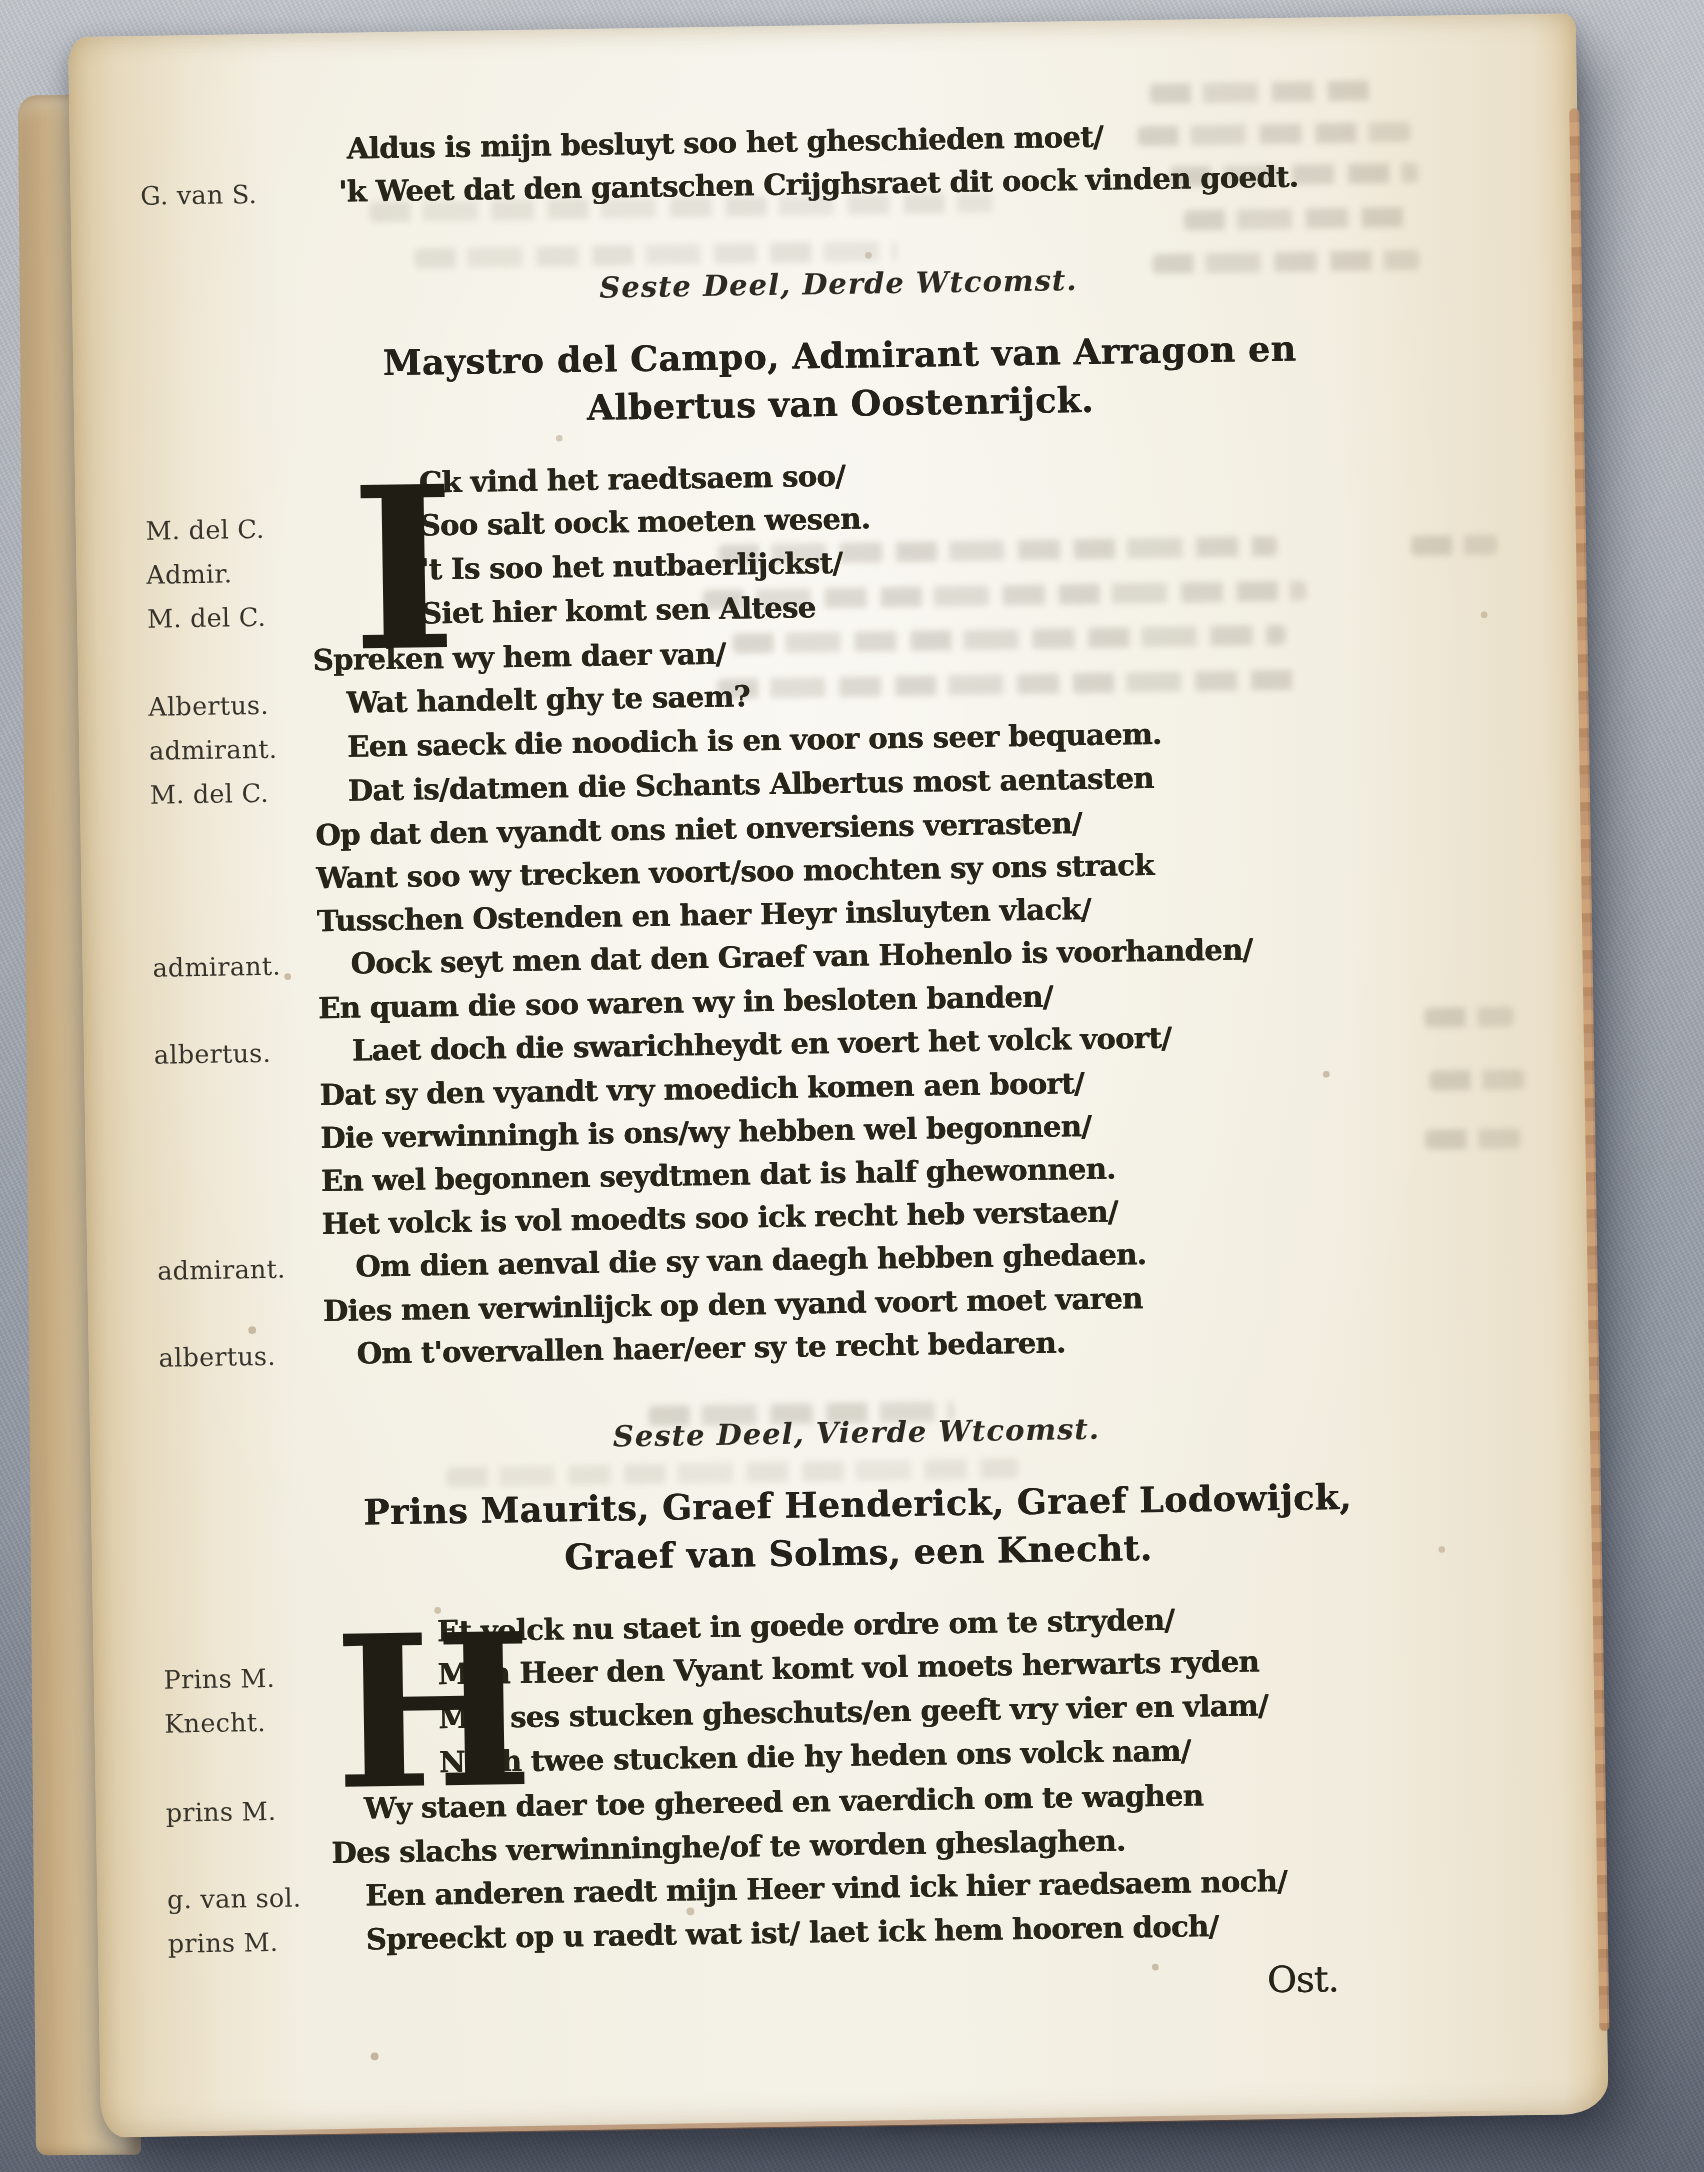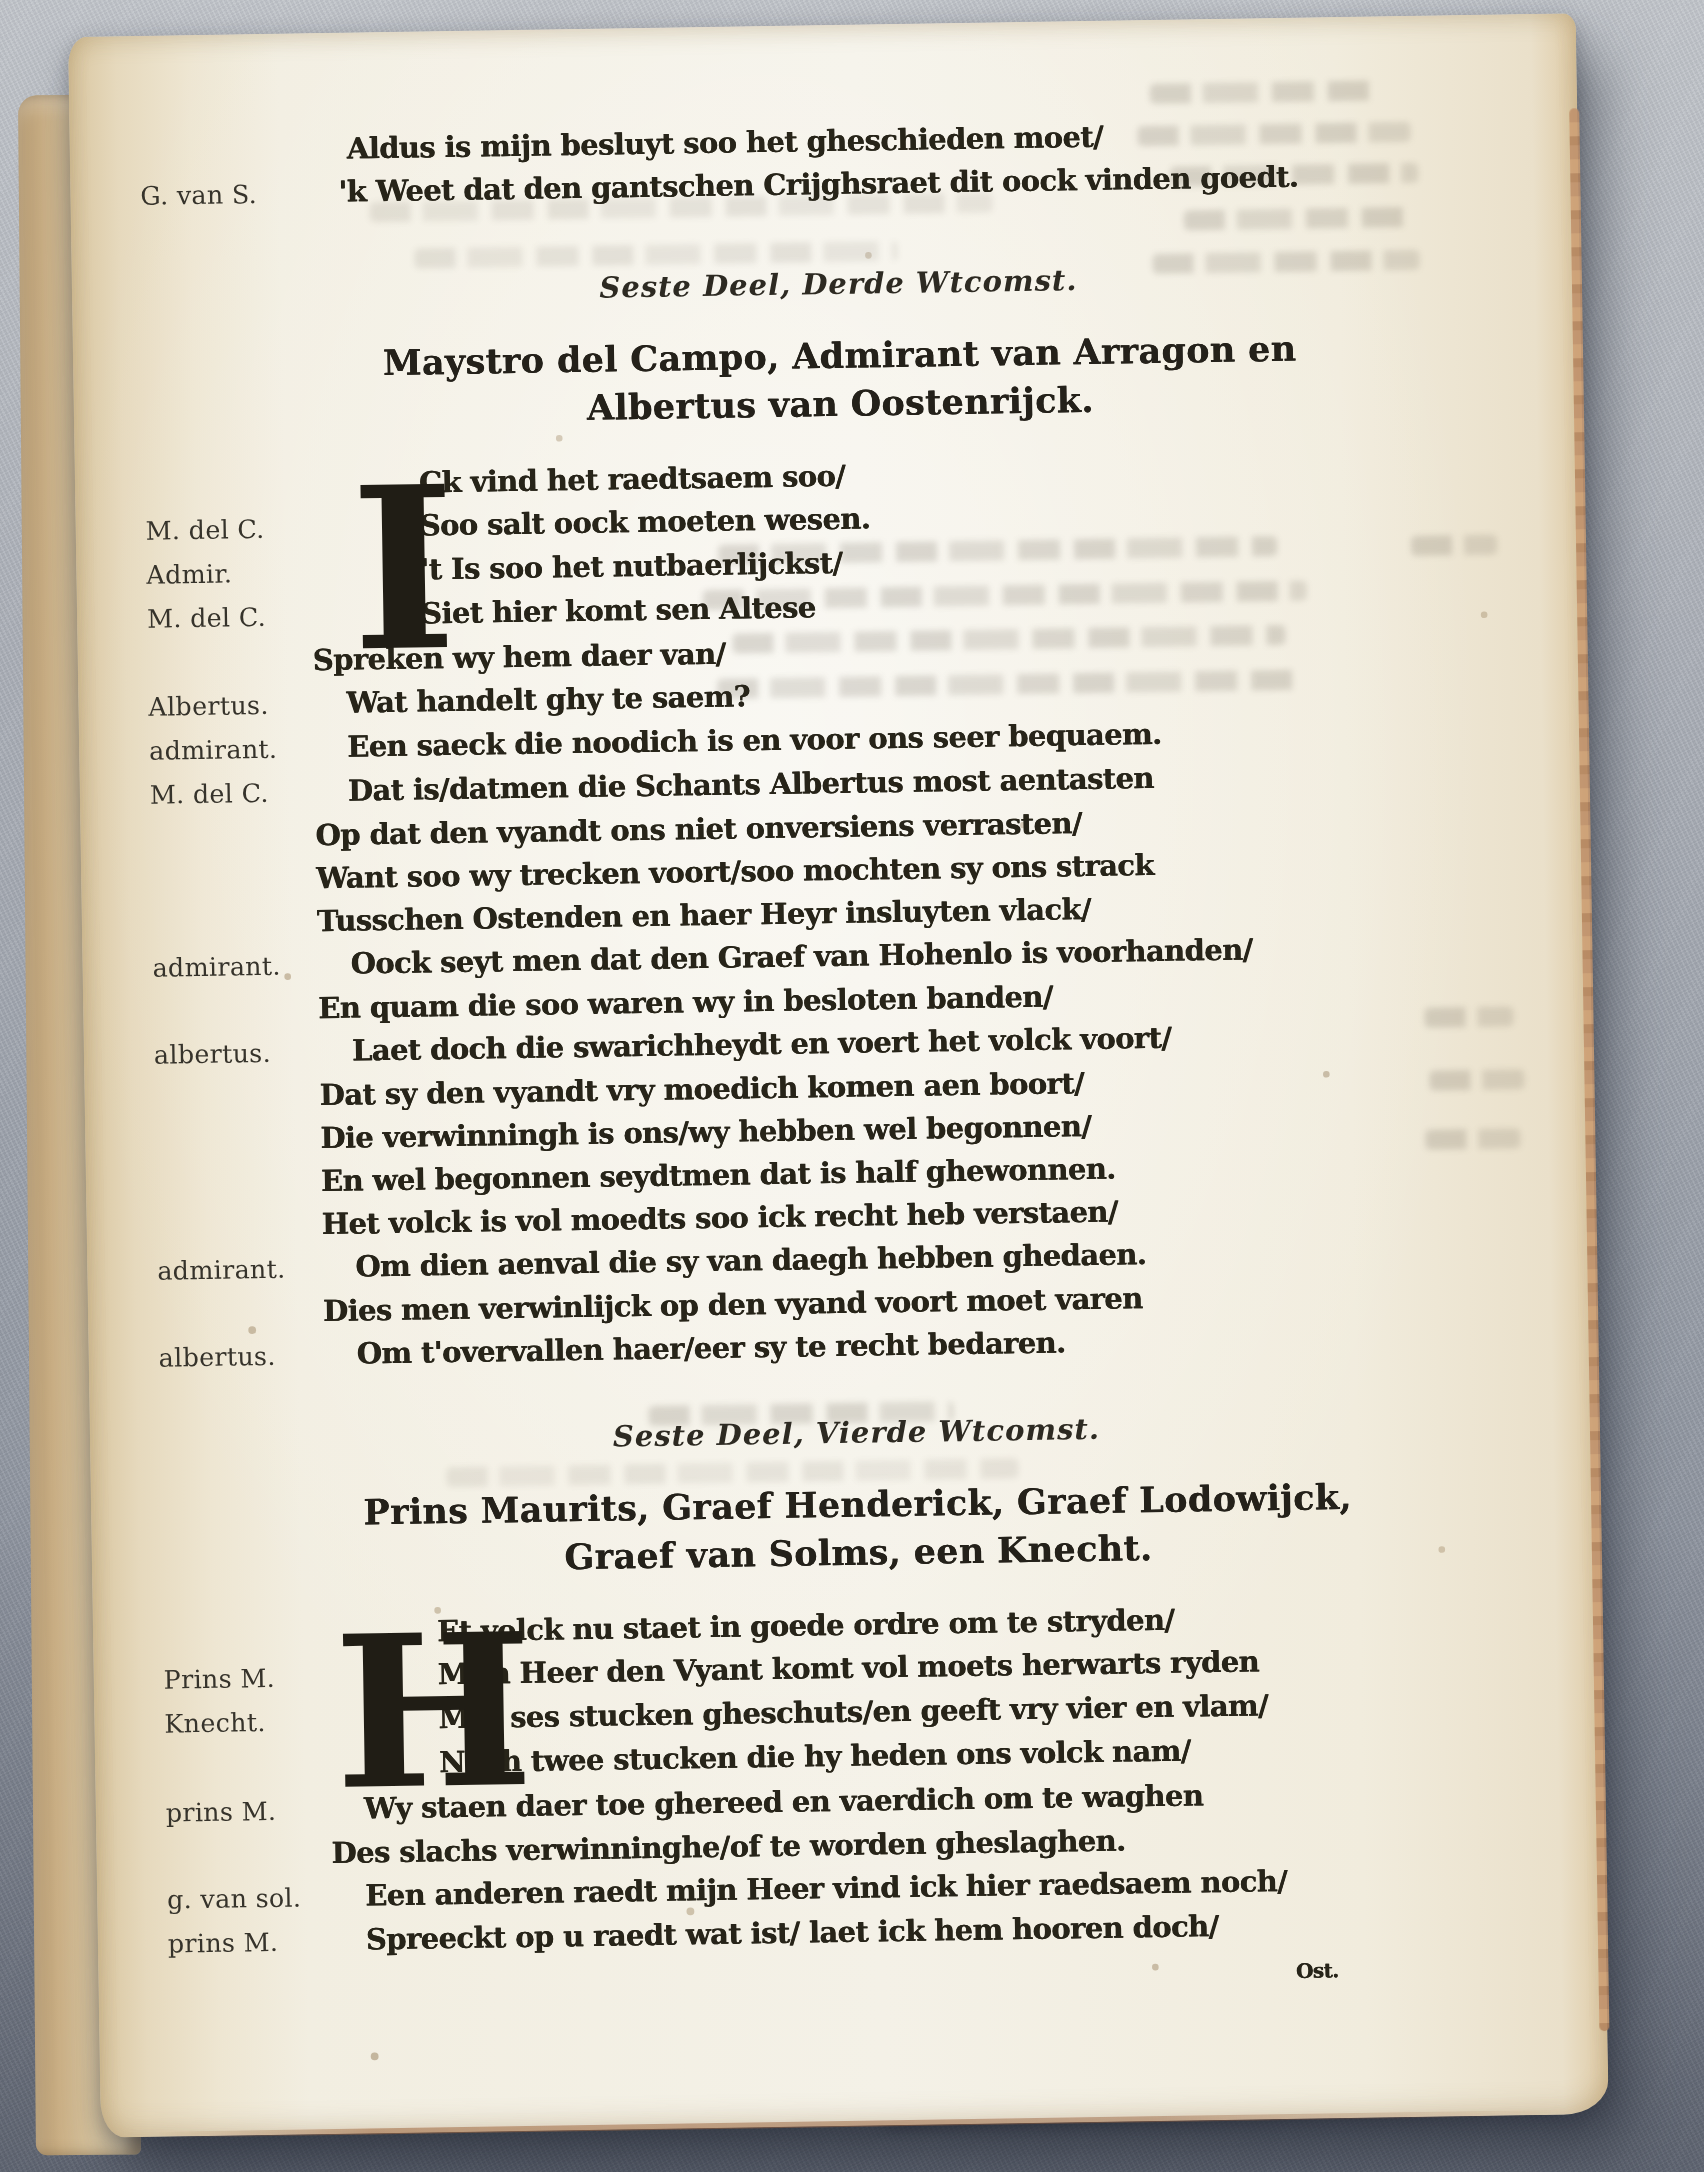--- a/index.html
+++ b/index.html
@@ -126,21 +126,21 @@
   .group .row .line{padding-left:109px;}
   .dropcap{
     position:absolute;top:-3.8px;font-weight:700;color:#201d15;z-index:2;
     font-family:"DejaVu Serif",serif;line-height:1;
   }
   .dropcap.dc-1{left:205px;font-size:224px;}
   .dropcap.dc-2{left:170px;font-size:210px;letter-spacing:-3.8px;}
   .tail{margin-top:1.3px;}
   .catchword-row{display:flex;justify-content:flex-end;padding:11.4px 223px 0 0;}
   .catchword{
-    font-size:20px;font-weight:700;letter-spacing:-0.6px;text-shadow:0.4px 0 0 currentColor;
+    font-size:36px;font-weight:400;letter-spacing:-0.6px;text-shadow:0.4px 0 0 currentColor;
   }
 </style>
 </head>
 <body>
 
 <div class="photo">
   <div class="fabric"></div>
   <div class="fabric-shade"></div>
   <div class="back-page"></div>
   <div class="side-sliver"></div>

